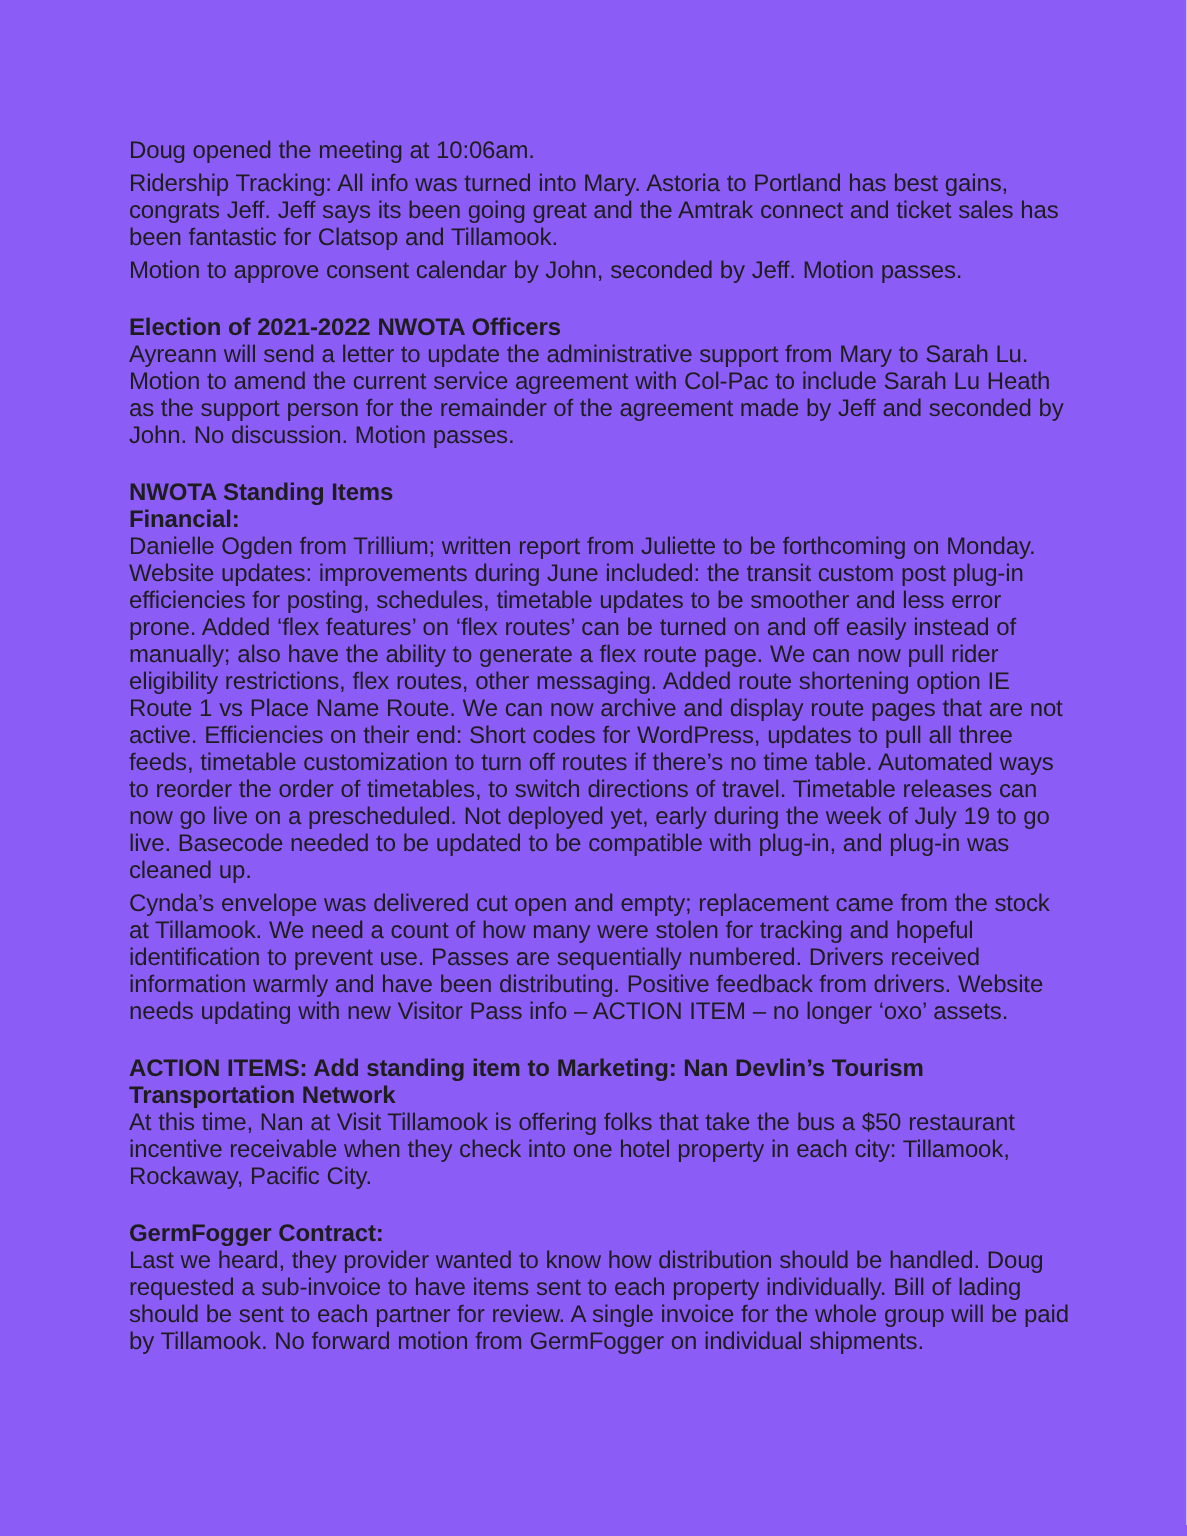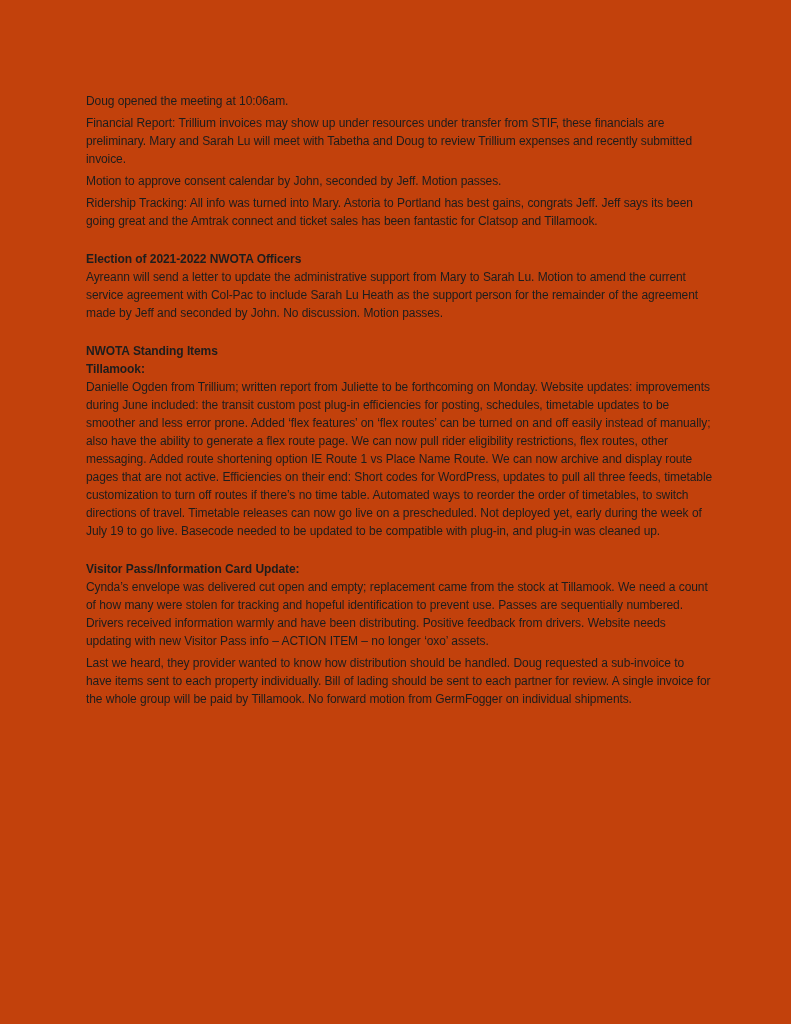--- a/index.html
+++ b/index.html
@@ -4,25 +4,25 @@
 <style>
   html, body {
     margin: 0;
     padding: 0;
     background: #ffffff;
   }
   .page {
     position: relative;
     width: 791px;
     height: 1024px;
-    background: #c2410c;
+    background: #8b5cf6;
     box-sizing: border-box;
     padding: 92px 78px 0 86px;
     font-family: "Liberation Sans", sans-serif;
-    font-size: 12px;
+    font-size: 16px;
     line-height: 18px;
     letter-spacing: -0.1px;
     color: #1d1d1d;
     overflow: hidden;
   }
   .para {
     margin: 0 0 4px 0;
     max-width: 632px;
     word-spacing: 0.2px;
   }
@@ -33,31 +33,32 @@
   .gap {
     margin-top: 20px;
   }
 </style>
 </head>
 <body>
 
 <div class="page">
   <p class="para">Doug opened the meeting at 10:06am.</p>
 
-  <p class="para">Financial Report: Trillium invoices may show up under resources under transfer from STIF, these financials are preliminary. Mary and Sarah Lu will meet with Tabetha and Doug to review Trillium expenses and recently submitted invoice.</p>
+  <p class="para">Ridership Tracking: All info was turned into Mary. Astoria to Portland has best gains, congrats Jeff. Jeff says its been going great and the Amtrak connect and ticket sales has been fantastic for Clatsop and Tillamook.</p>
   <p class="para">Motion to approve consent calendar by John, seconded by Jeff. Motion passes.</p>
-  <p class="para">Ridership Tracking: All info was turned into Mary. Astoria to Portland has best gains, congrats Jeff. Jeff says its been going great and the Amtrak connect and ticket sales has been fantastic for Clatsop and Tillamook.</p>
 
   <p class="para tight gap">Election of 2021-2022 NWOTA Officers</p>
 
   <p class="para">Ayreann will send a letter to update the administrative support from Mary to Sarah Lu. Motion to amend the current service agreement with Col-Pac to include Sarah Lu Heath as the support person for the remainder of the agreement made by Jeff and seconded by John. No discussion. Motion passes.</p>
 
   <p class="para tight gap">NWOTA Standing Items</p>
-  <p class="para tight">Tillamook:</p>
+  <p class="para tight">Financial:</p>
   <p class="para">Danielle Ogden from Trillium; written report from Juliette to be forthcoming on Monday. Website updates: improvements during June included: the transit custom post plug-in efficiencies for posting, schedules, timetable updates to be smoother and less error prone. Added ‘flex features’ on ‘flex routes’ can be turned on and off easily instead of manually; also have the ability to generate a flex route page. We can now pull rider eligibility restrictions, flex routes, other messaging. Added route shortening option IE Route 1 vs Place Name Route. We can now archive and display route pages that are not active. Efficiencies on their end: Short codes for WordPress, updates to pull all three feeds, timetable customization to turn off routes if there’s no time table. Automated ways to reorder the order of timetables, to switch directions of travel. Timetable releases can now go live on a prescheduled. Not deployed yet, early during the week of July 19 to go live. Basecode needed to be updated to be compatible with plug-in, and plug-in was cleaned up.</p>
 
 
-  <p class="para tight gap">Visitor Pass/Information Card Update:</p>
   <p class="para">Cynda’s envelope was delivered cut open and empty; replacement came from the stock at Tillamook. We need a count of how many were stolen for tracking and hopeful identification to prevent use. Passes are sequentially numbered. Drivers received information warmly and have been distributing. Positive feedback from drivers. Website needs updating with new Visitor Pass info – ACTION ITEM – no longer ‘oxo’ assets.</p>
 
+  <p class="para tight gap">ACTION ITEMS: Add standing item to Marketing: Nan Devlin’s Tourism Transportation Network</p>
+  <p class="para">At this time, Nan at Visit Tillamook is offering folks that take the bus a $50 restaurant incentive receivable when they check into one hotel property in each city: Tillamook, Rockaway, Pacific City.</p>
 
+  <p class="para tight gap">GermFogger Contract:</p>
   <p class="para">Last we heard, they provider wanted to know how distribution should be handled. Doug requested a sub-invoice to have items sent to each property individually. Bill of lading should be sent to each partner for review. A single invoice for the whole group will be paid by Tillamook. No forward motion from GermFogger on individual shipments.</p>
 </div>
 
 </body></html>

